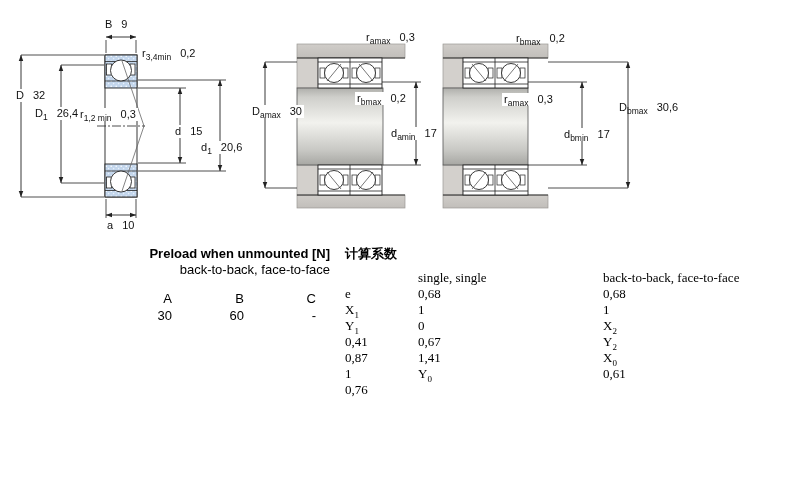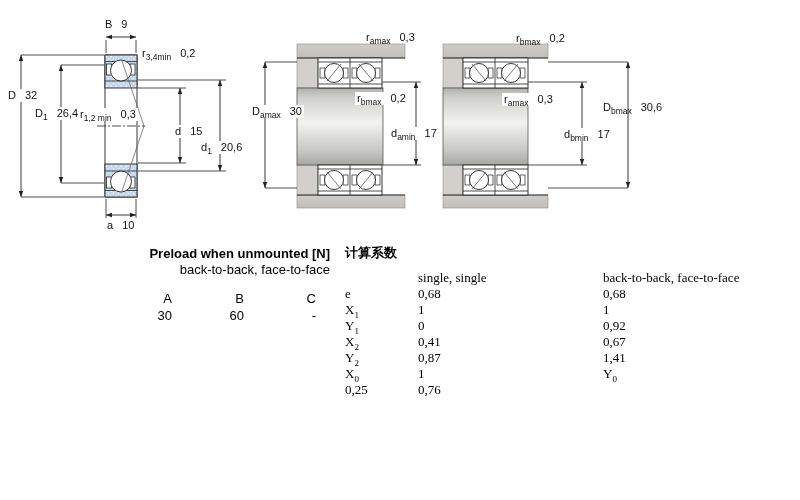--- a/index.html
+++ b/index.html
@@ -22,21 +22,21 @@
     font-family:Liberation Sans, sans-serif;font-size:13px;line-height:15px;text-align:right;
   }
   .pt-title{font-weight:bold;}
   .pt-sub{margin-top:1px;}
   .pt-grid{margin-top:14px;display:grid;grid-template-columns:72px 72px 72px;row-gap:2px;}
   
   .ft{
     position:absolute;left:345px;top:246px;width:400px;
     font-family:"Liberation Serif","DejaVu Serif",serif;font-size:13px;line-height:15px;
   }
-  .ft-title{font-weight:bold;font-family:Liberation Mono, monospace;}
+  .ft-title{font-weight:bold;font-family:Liberation Sans, sans-serif;}
   .ft-grid{margin-top:9px;display:grid;grid-template-columns:73px 185px auto;row-gap:1px;}
   .ft sub{font-size:9px;line-height:0;}
 </style>
 </head>
 <body>
 
 <svg class="drawing" width="800" height="500" viewBox="0 0 800 500">
   <defs>
     <marker id="arr" viewBox="0 0 10 10" refX="10" refY="5" markerWidth="9" markerHeight="6" markerUnits="userSpaceOnUse" orient="auto-start-reverse">
       <path d="M0,1.3 L10,5 L0,8.7 z" fill="#222"></path>
@@ -154,21 +154,21 @@
     <line x1="628" y1="62" x2="628" y2="188" marker-start="url(#arr)" marker-end="url(#arr)"></line>
   </g>
 </svg>
 
 <div class="dim" style="left:105px;top:18px">
   <span>B</span><span class="val">9</span>
 </div>
 <div class="dim" style="left:142px;top:47px">
   <span>r</span><sub>3,4min</sub><span class="val">0,2</span>
 </div>
-<div class="dim bg" style="left:6px;top:89px">
+<div class="dim bg" style="left:14px;top:89px">
   <span>D</span><span class="val">32</span>
 </div>
 <div class="dim bg" style="left:33px;top:107px">
   <span>D</span><sub>1</sub><span class="val">26,4</span>
 </div>
 <div class="dim bg" style="left:78px;top:108px">
   <span>r</span><sub>1,2 min</sub><span class="val">0,3</span>
 </div>
 <div class="dim bg" style="left:173px;top:125px">
   <span>d</span><span class="val">15</span>
@@ -192,21 +192,21 @@
 <div class="dim bg" style="left:389px;top:127px">
   <span>d</span><sub>amin</sub><span class="val">17</span>
 </div>
 
 <div class="dim" style="left:516px;top:32px">
   <span>r</span><sub>bmax</sub><span class="val">0,2</span>
 </div>
 <div class="dim bg" style="left:502px;top:93px">
   <span>r</span><sub>amax</sub><span class="val">0,3</span>
 </div>
-<div class="dim" style="left:603px;top:101px">
+<div class="dim" style="left:619px;top:101px">
   <span>D</span><sub>bmax</sub><span class="val">30,6</span>
 </div>
 <div class="dim bg" style="left:562px;top:128px">
   <span>d</span><sub>bmin</sub><span class="val">17</span>
 </div>
 
 <div class="pt">
   <div class="pt-title">Preload when unmounted [N]</div>
   <div class="pt-sub">back-to-back, face-to-face</div>
   <div class="pt-grid">
@@ -229,30 +229,29 @@
     <span><span>e</span><sub></sub></span>
     <span>0,68</span>
     <span>0,68</span>
 
     <span><span>X</span><sub>1</sub></span>
     <span>1</span>
     <span>1</span>
 
     <span><span>Y</span><sub>1</sub></span>
     <span>0</span>
-    <span>0,92</span>
 
     <span><span>X</span><sub>2</sub></span>
     <span>0,41</span>
     <span>0,67</span>
 
     <span><span>Y</span><sub>2</sub></span>
     <span>0,87</span>
     <span>1,41</span>
 
     <span><span>X</span><sub>0</sub></span>
     <span>1</span>
 
     <span><span>Y</span><sub>0</sub></span>
-    <span>0,25</span>
+    <span>0,61</span>
     <span>0,76</span>
   </div>
 </div>
 
 </body></html>

